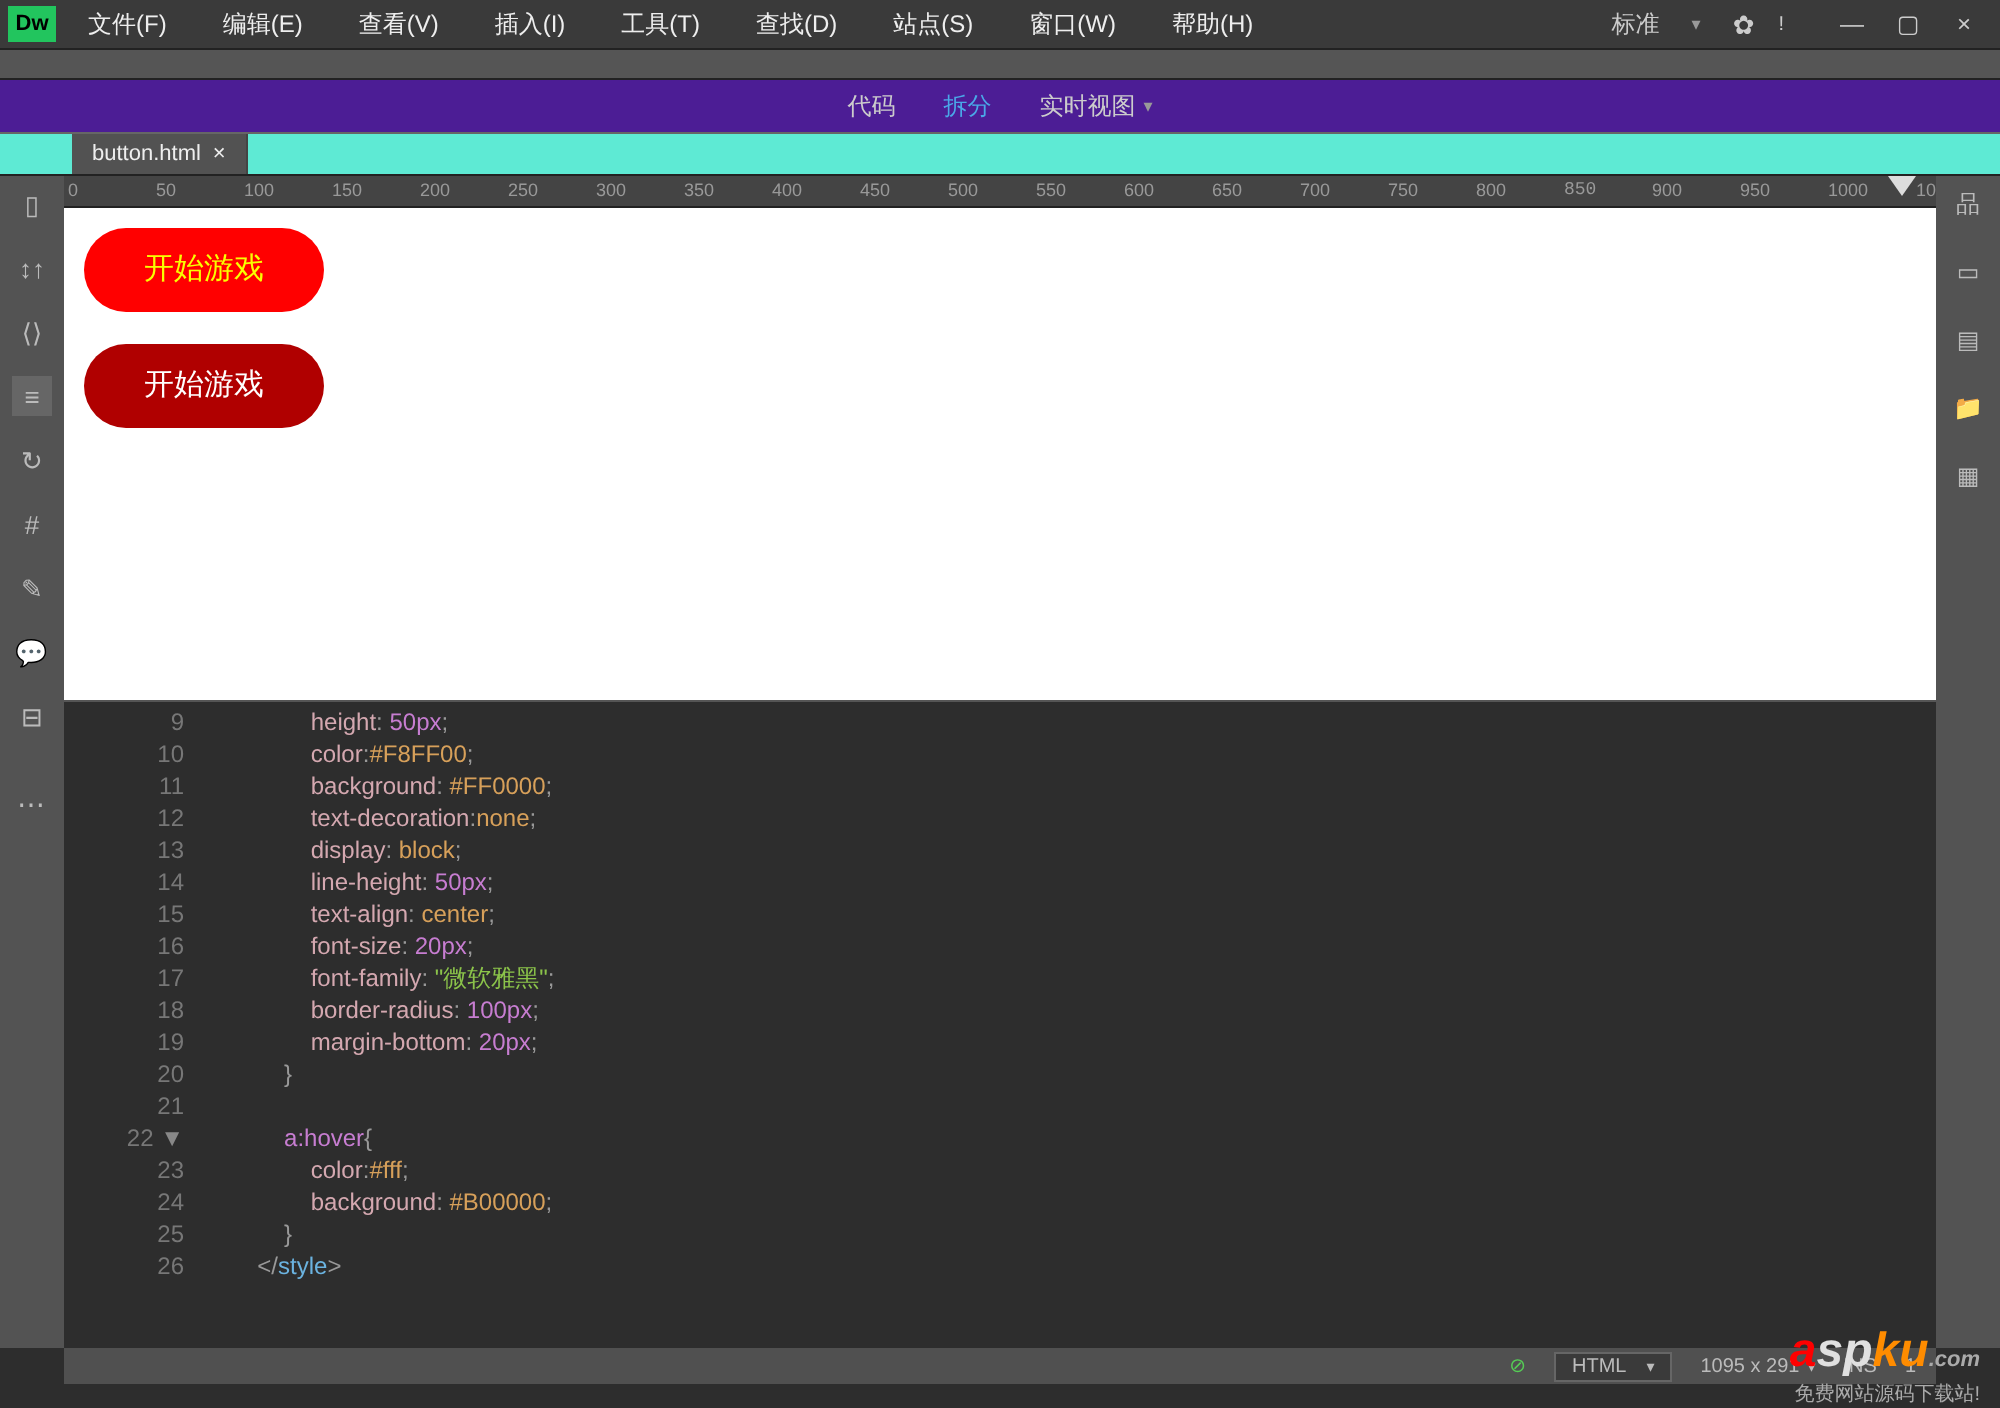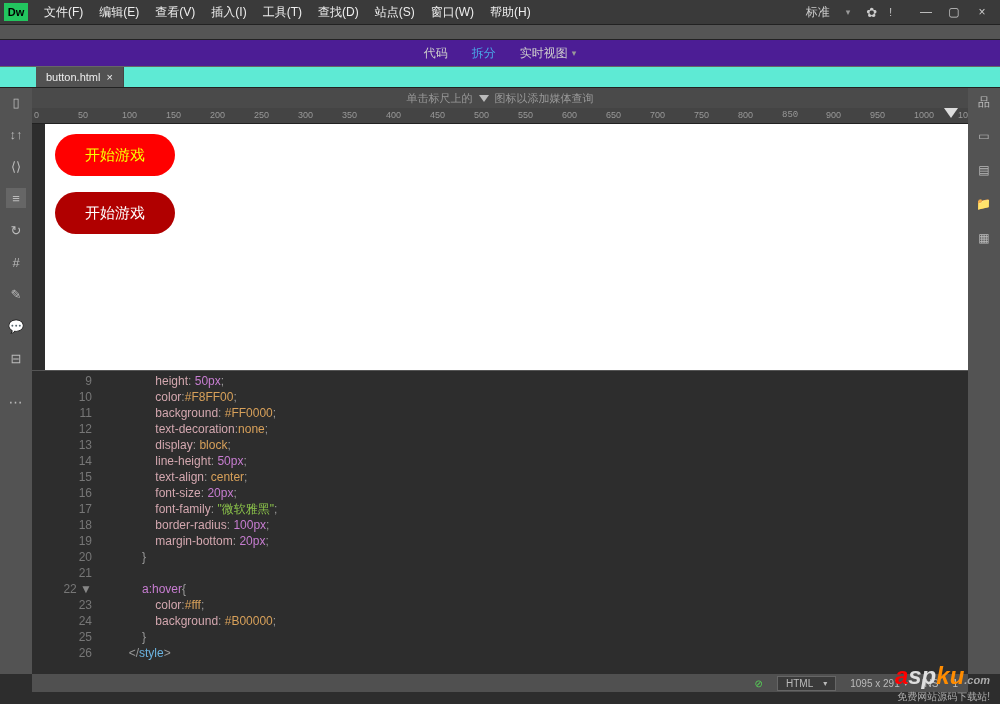--- a/index.html
+++ b/index.html
@@ -1,21 +1,21 @@
 <!DOCTYPE html>
 <html><head>
 <meta charset="utf-8">
 <style>
 * { margin: 0; padding: 0; box-sizing: border-box; font-family: "Microsoft YaHei", sans-serif; }
 body { background: #2d2d2d; width: 1000px; height: 704px; overflow: hidden; color: #ccc; font-size: 12px; position: relative; }
 
 
 .titlebar { height: 24px; background: #3a3a3a; display: flex; align-items: center; padding: 0 4px; }
 .logo { width: 24px; height: 18px; background: #22c55e; color: #000; font-weight: bold; font-size: 11px; display: flex; align-items: center; justify-content: center; margin-right: 8px; }
-.menubar { display: flex; gap: 0; flex: 1; }
+.menubar { display: flex; gap: 12px; flex: 1; }
 .menu-item { padding: 4px 8px; color: #eee; cursor: pointer; font-size: 12px; }
 .titlebar-right { display: flex; align-items: center; gap: 8px; }
 .std-label { color: #ccc; font-size: 12px; margin-right: 8px; }
 .std-dropdown { color: #999; font-size: 9px; margin-right: 8px; }
 .gear-icon { color: #ccc; font-size: 13px; margin-right: 4px; }
 .exclaim { color: #ccc; font-size: 10px; }
 .win-controls { display: flex; margin-left: 12px; }
 .win-btn { width: 28px; height: 20px; display: flex; align-items: center; justify-content: center; color: #ccc; font-size: 12px; }
 
 
@@ -49,21 +49,21 @@
 .mq-bar { height: 20px; background: #4a4a4a; display: flex; align-items: center; justify-content: center; color: #999; font-size: 11px; gap: 4px; }
 .mq-arrow { display: inline-block; width: 0; height: 0; border-left: 5px solid transparent; border-right: 5px solid transparent; border-top: 7px solid #bbb; margin: 0 2px; }
 
 
 .ruler { height: 16px; background: #444; position: relative; border-bottom: 1px solid #222; overflow: hidden; }
 .ruler-tick { position: absolute; font-size: 9px; color: #999; top: 2px; }
 .scrub-handle { position: absolute; right: 10px; top: 0; width: 14px; height: 16px; }
 .scrub-tri { width: 0; height: 0; border-left: 7px solid transparent; border-right: 7px solid transparent; border-top: 10px solid #ddd; }
 
 
-.live-view { background: #fff; height: 246px; padding: 10px; position: relative; overflow: hidden; margin-left: 13px; }
+.live-view { background: #fff; height: 246px; padding: 10px; position: relative; overflow: hidden; }
 .btn-link { display: block; width: 120px; height: 42px; line-height: 42px; text-align: center; font-size: 15px; border-radius: 100px; margin-bottom: 16px; color: #F8FF00; background: #FF0000; text-decoration: none; }
 .btn-link.hover { color: #fff; background: #B00000; }
 
 
 .code-view { flex: 1; background: #2d2d2d; display: flex; overflow: hidden; border-top: 1px solid #555; }
 .gutter { width: 70px; background: #2d2d2d; text-align: right; padding: 2px 10px 2px 0; color: #777; font-family: Consolas, monospace; font-size: 12px; line-height: 16px; }
 .gutter .fold { color: #888; }
 .code { flex: 1; padding: 2px 0; font-family: Consolas, monospace; font-size: 12px; line-height: 16px; white-space: pre; color: #ccc; }
 .c-prop { color: #d4a8b0; }
 .c-val { color: #d7a05a; }
@@ -160,25 +160,20 @@
 <div class="right-panel">
   <div class="right-icon">品</div>
   <div class="right-icon">▭</div>
   <div class="right-icon">▤</div>
   <div class="right-icon">📁</div>
   <div class="right-icon">▦</div>
 </div>
 
 <div class="main">
 
-  <div class="mq-bar">
-    <span>单击标尺上的</span>
-    <span class="mq-arrow"></span>
-    <span>图标以添加媒体查询</span>
-  </div>
 
   <div class="ruler" id="ruler">
     <div class="scrub-handle">
         <div class="scrub-tri"></div>
       </div>
   <div class="ruler-tick" style="left: 2px;">0</div>
       <div class="ruler-tick" style="left: 46px;">50</div>
       <div class="ruler-tick" style="left: 90px;">100</div>
       <div class="ruler-tick" style="left: 134px;">150</div>
       <div class="ruler-tick" style="left: 178px;">200</div>

